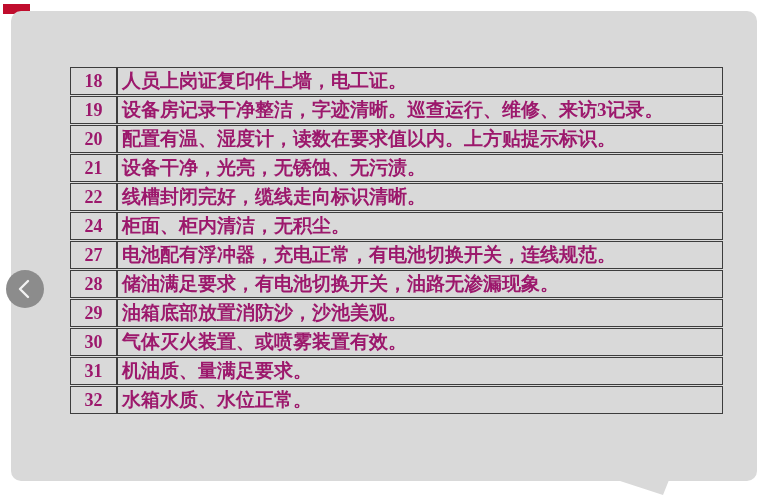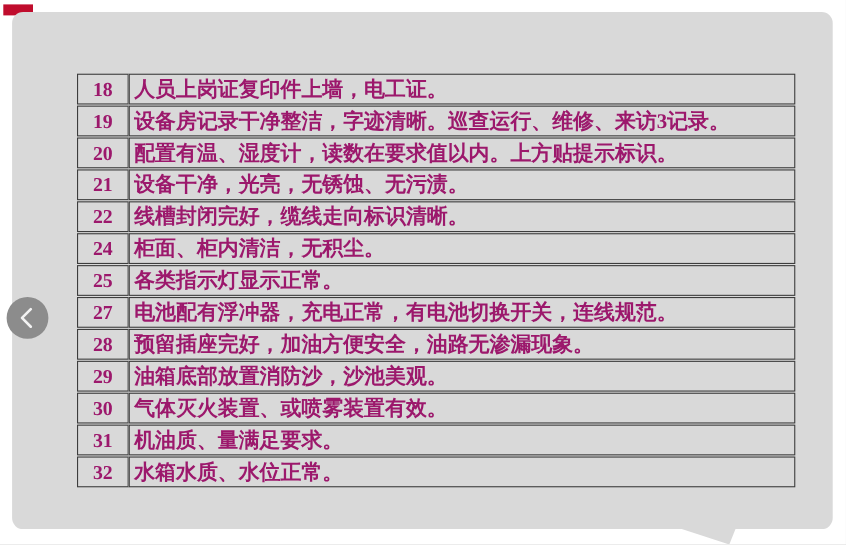--- a/index.html
+++ b/index.html
@@ -126,30 +126,26 @@
         </tr>
         <tr>
           <td class="no">22</td>
           <td class="txt">线槽封闭完好，缆线走向标识清晰。</td>
         </tr>
         <tr>
           <td class="no">24</td>
           <td class="txt">柜面、柜内清洁，无积尘。</td>
         </tr>
         <tr>
-          <td class="no">25</td>
-          <td class="txt">各类指示灯显示正常。</td>
-        </tr>
-        <tr>
           <td class="no">27</td>
           <td class="txt">电池配有浮冲器，充电正常，有电池切换开关，连线规范。</td>
         </tr>
         <tr>
           <td class="no">28</td>
-          <td class="txt">预留插座完好，加油方便安全，油路无渗漏现象。</td>
+          <td class="txt">储油满足要求，有电池切换开关，油路无渗漏现象。</td>
         </tr>
         <tr>
           <td class="no">29</td>
           <td class="txt">油箱底部放置消防沙，沙池美观。</td>
         </tr>
         <tr>
           <td class="no">30</td>
           <td class="txt">气体灭火装置、或喷雾装置有效。</td>
         </tr>
         <tr>

